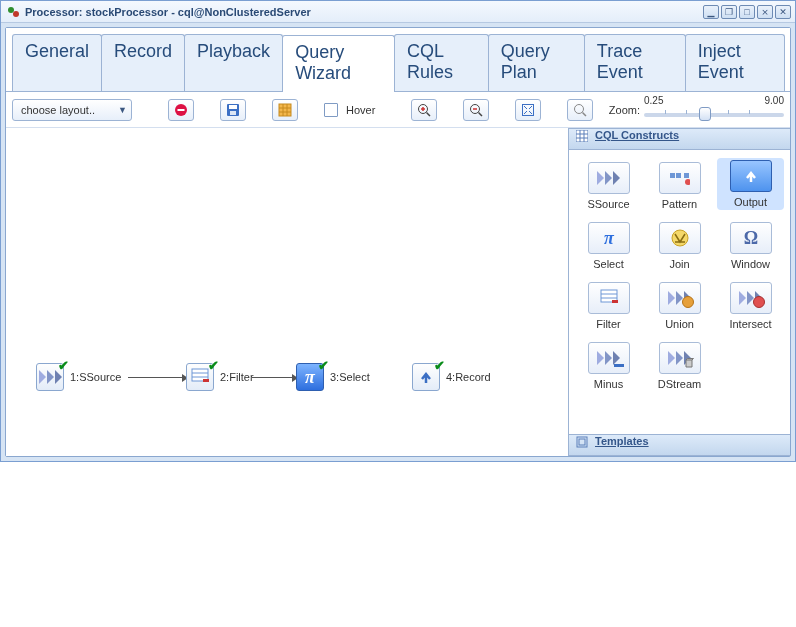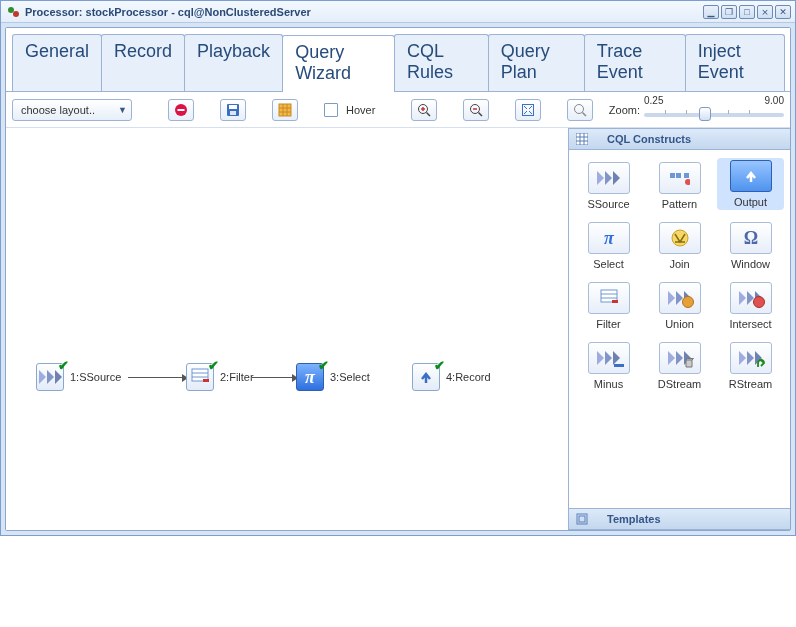--- a/index.html
+++ b/index.html
@@ -1,19 +1,19 @@
 <!DOCTYPE html>
 <html><head>
 <meta charset="utf-8">
 <style>
   * { box-sizing: border-box; }
   html, body { margin: 0; padding: 0; font-family: Tahoma, Verdana, Arial, sans-serif; font-size: 11px; color: #333; }
   body { background: #fff; width: 796px; height: 627px; overflow: hidden; }
 
-  .window { width: 796px; height: 536px; border: 1px solid #7a9ed1; background: #d6e4f4; display: flex; flex-direction: column; }
+  .window { width: 796px; height: 462px; border: 1px solid #7a9ed1; background: #d6e4f4; display: flex; flex-direction: column; }
 
   .titlebar { height: 22px; display: flex; align-items: center; padding: 0 4px; background: linear-gradient(#f4f8fe, #e4eefa); border-bottom: 1px solid #b6c9e2; }
   .titlebar .app-icon { width: 16px; height: 16px; margin-right: 4px; display: flex; align-items: center; justify-content: center; }
   .titlebar .title { flex: 1; font-weight: bold; color: #2a4a75; }
   .winbtns { display: flex; gap: 2px; }
   .winbtn { width: 16px; height: 14px; border: 1px solid #6e8bb4; background: linear-gradient(#eaf1fb,#cedff3); border-radius: 2px; display: flex; align-items: center; justify-content: center; font-size: 9px; color: #3b5780; cursor: pointer; }
 
   .client { flex: 1; margin: 4px; background: #fff; border: 1px solid #8aa7cf; border-radius: 2px; display: flex; flex-direction: column; }
 
   .tabs { display: flex; padding: 6px 6px 0 6px; gap: 0; border-bottom: 1px solid #9cb3d4; background: #fff; }
@@ -43,21 +43,21 @@
 
   .canvas { flex: 1; position: relative; overflow: hidden; background: #fff; }
   .node { position: absolute; display: flex; align-items: center; gap: 6px; font-size: 11px; }
   .nodeicon { width: 28px; height: 28px; border: 1px solid #8aa7cf; border-radius: 3px; background: linear-gradient(#fefefe,#e3ecf8); display: flex; align-items: center; justify-content: center; position: relative; }
   .nodeicon.blue { background: linear-gradient(#7db4ff,#2e6fde); border-color:#2e5fb0; }
   .nodeicon .tickbadge { position: absolute; top: -6px; right: -6px; color: #0a8c1a; font-weight: bold; font-size: 13px; }
   .edge { position: absolute; height: 1px; background: #555; }
   .edge::after { content: ""; position: absolute; right: -4px; top: -3px; width: 0; height: 0; border-left: 6px solid #555; border-top: 4px solid transparent; border-bottom: 4px solid transparent; }
 
   .palette { width: 222px; border-left: 1px solid #9cb3d4; display: flex; flex-direction: column; background: #f6f9fd; }
-  .panelheader { height: 22px; background: linear-gradient(#ddeaf9,#c3d7ee); border-bottom: 1px solid #9cb3d4; border-top: 1px solid #9cb3d4; display: flex; align-items: center; padding: 0 6px; font-weight: bold; color: #34568a; gap: 18px; cursor: pointer; }
+  .panelheader { height: 22px; background: linear-gradient(#ddeaf9,#c3d7ee); border-bottom: 1px solid #9cb3d4; border-top: 1px solid #9cb3d4; display: flex; align-items: flex-start; padding: 0 6px; font-weight: bold; color: #34568a; gap: 6px; cursor: pointer; text-decoration: underline; }
   .panelheader .phicon { width: 14px; height: 14px; display:flex; align-items:center; justify-content:center; }
   .panelbody { flex: 1; padding: 8px 6px; background: #fff; overflow: hidden; }
   .grid3 { display: grid; grid-template-columns: repeat(3, 1fr); gap: 12px 4px; }
   .pitem { display: flex; flex-direction: column; align-items: center; gap: 4px; cursor: pointer; justify-content: flex-end; }
   .pitem .pbtn { width: 42px; height: 32px; border: 1px solid #a9bcd8; border-radius: 3px; background: linear-gradient(#fff,#e7eef9); display: flex; align-items: center; justify-content: center; }
   .pitem.selected .pbtn { background: linear-gradient(#98c5ff,#4e93ee); border-color:#2e5fb0; }
   .pitem .plabel { font-size: 11px; color: #333; text-align:center; }
   .pitem.selected { background: #cfe3ff; border-radius: 4px; padding: 2px 0; }
 
   .chevrons { display:flex; gap:1px; }
@@ -358,35 +358,20 @@
                       <span></span>
                       <span></span>
                     </div>
                     <svg style="position:absolute;bottom:-5px;right:-4px" width="12" height="12">
                       <path d="M3 2 h6 v7 h-6 z M3 2 l1.5 -1.5 h6 l-1.5 1.5" fill="#ccc" stroke="#777"></path>
                     </svg>
                   </div>
                 </div>
                 <span class="plabel">DStream</span>
               </div>
-              <div class="pitem">
-                <div class="pbtn">
-                  <div style="position:relative">
-                    <div class="chevrons">
-                      <span></span>
-                      <span></span>
-                      <span></span>
-                    </div>
-                    <svg style="position:absolute;bottom:-4px;right:-5px" width="12" height="10">
-                      <path d="M3 8 L3 4 A3 3 0 0 1 9 4 M6 1 L9 4 L6 7" fill="none" stroke="#1a8a1a" stroke-width="1.8"></path>
-                    </svg>
-                  </div>
-                </div>
-                <span class="plabel">RStream</span>
-              </div>
             </div>
         </div>
         <div class="panelheader">
           <span class="phicon">
             <svg width="12" height="12">
                 <rect x="1" y="1" width="10" height="10" fill="none" stroke="#5a7fb9"></rect>
                 <rect x="3" y="3" width="6" height="6" fill="none" stroke="#5a7fb9"></rect>
               </svg>
           </span>
           <span>Templates</span>

